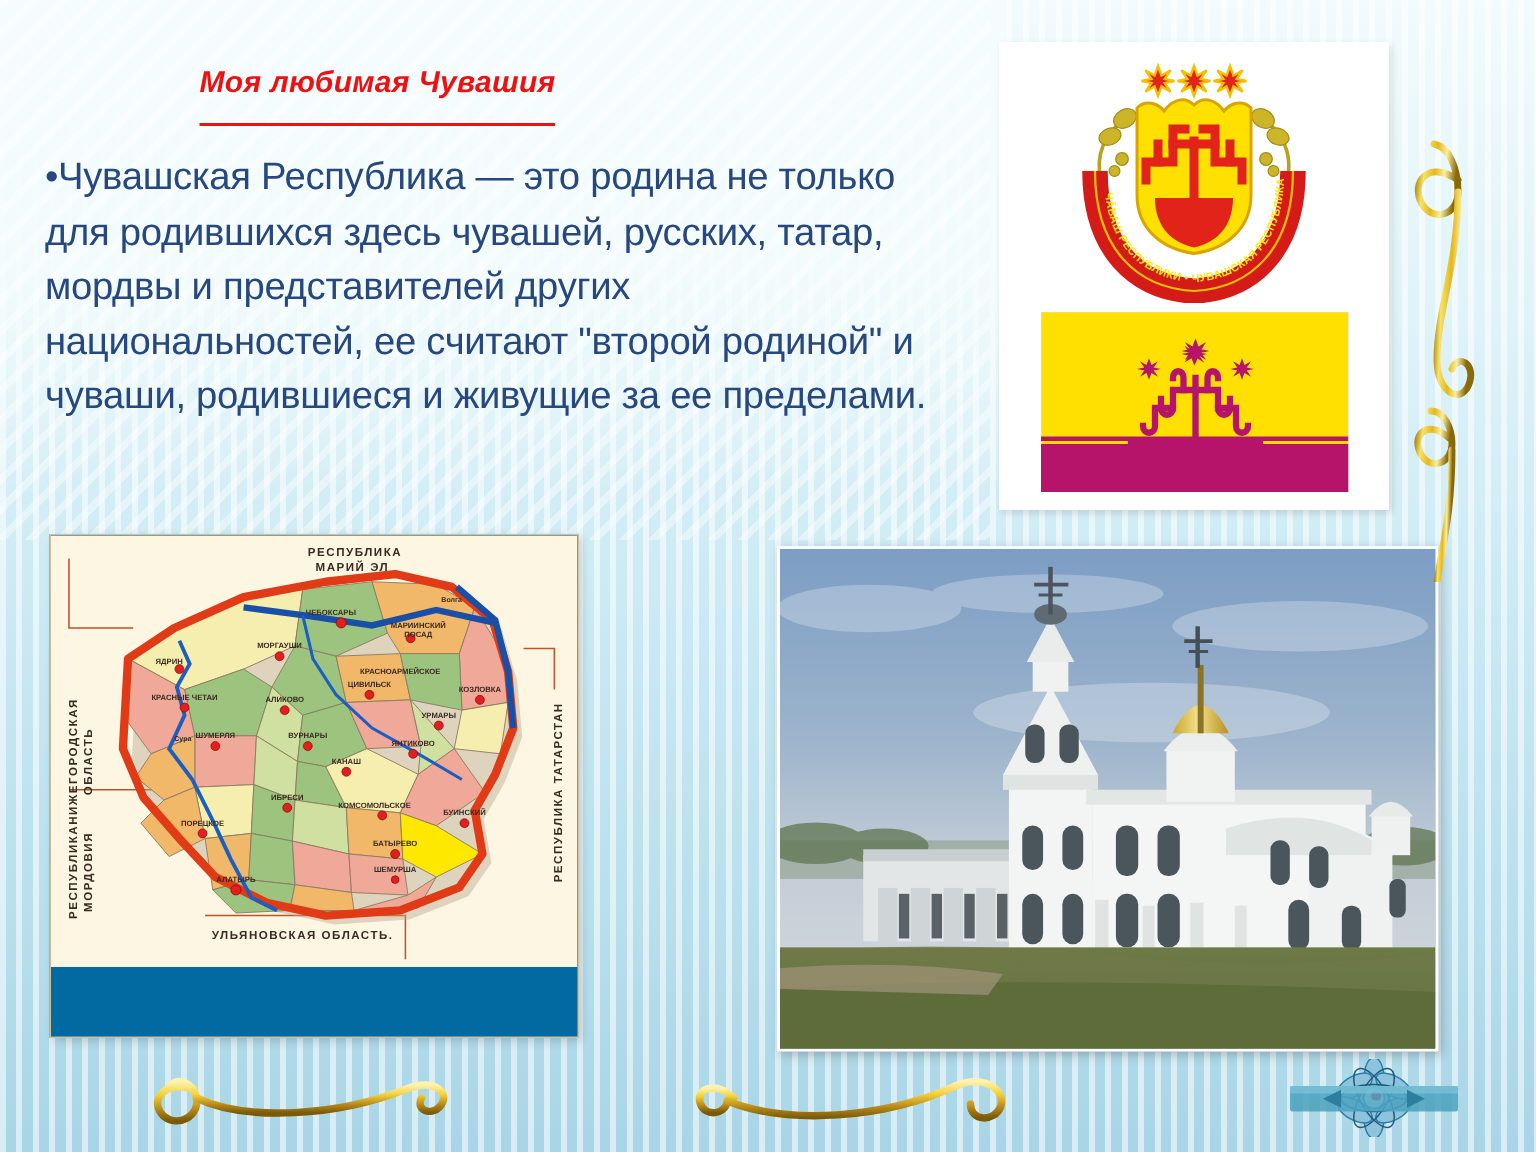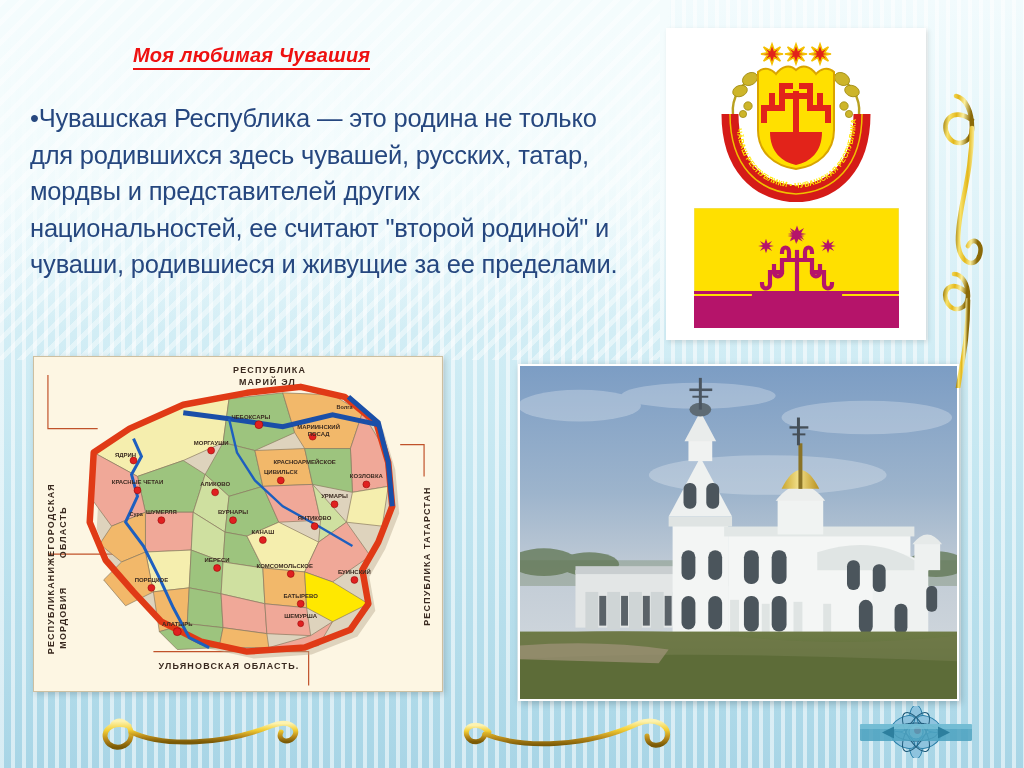--- a/index.html
+++ b/index.html
@@ -27,21 +27,21 @@
     position:absolute; left:0; top:0; width:670px; height:330px;
     background:linear-gradient(180deg,#f4fcfd 0%, rgba(244,252,253,0.85) 55%, rgba(244,252,253,0) 100%);
     pointer-events:none;
   }
 
   
   #title {
     position:absolute; left:133px; top:44px;
     font-size:20px; font-weight:bold; font-style:italic;
     color:#ee1111; letter-spacing:0.2px;
-    border-bottom:2px solid #ee1111; padding-bottom:1px;
+    border-bottom:2px solid #ee1111; padding-bottom:15px;
     white-space:nowrap;
   }
 
   
   #body-text {
     position:absolute; left:30px; top:100px; width:600px;
     font-size:25.5px; font-weight:normal; line-height:36.5px;
     color:#26477f; letter-spacing:-0.2px;
   }
   #body-text .bullet{ color:#26477f; }
@@ -50,21 +50,21 @@
   #emblem-card {
     position:absolute; left:666px; top:28px; width:260px; height:312px;
     background:#ffffff;
     box-shadow:2px 2px 5px rgba(0,0,0,0.12);
   }
   #coat-of-arms { position:absolute; left:20px; top:6px; width:220px; height:168px; }
   #flag-image   { position:absolute; left:28px; top:180px; width:205px; height:120px; }
 
   
   #map-card {
-    position:absolute; left:33px; top:356px; width:410px; height:336px;
+    position:absolute; left:33px; top:356px; width:353px; height:336px;
     background:#0369a1;
     border:1px solid #cdbfa0;
     box-shadow:2px 2px 6px rgba(0,0,0,0.17);
     overflow:hidden;
   }
   #map-svg{ position:absolute; inset:0; }
 
   
   #photo-card {
     position:absolute; left:518px; top:364px; width:441px; height:337px;

